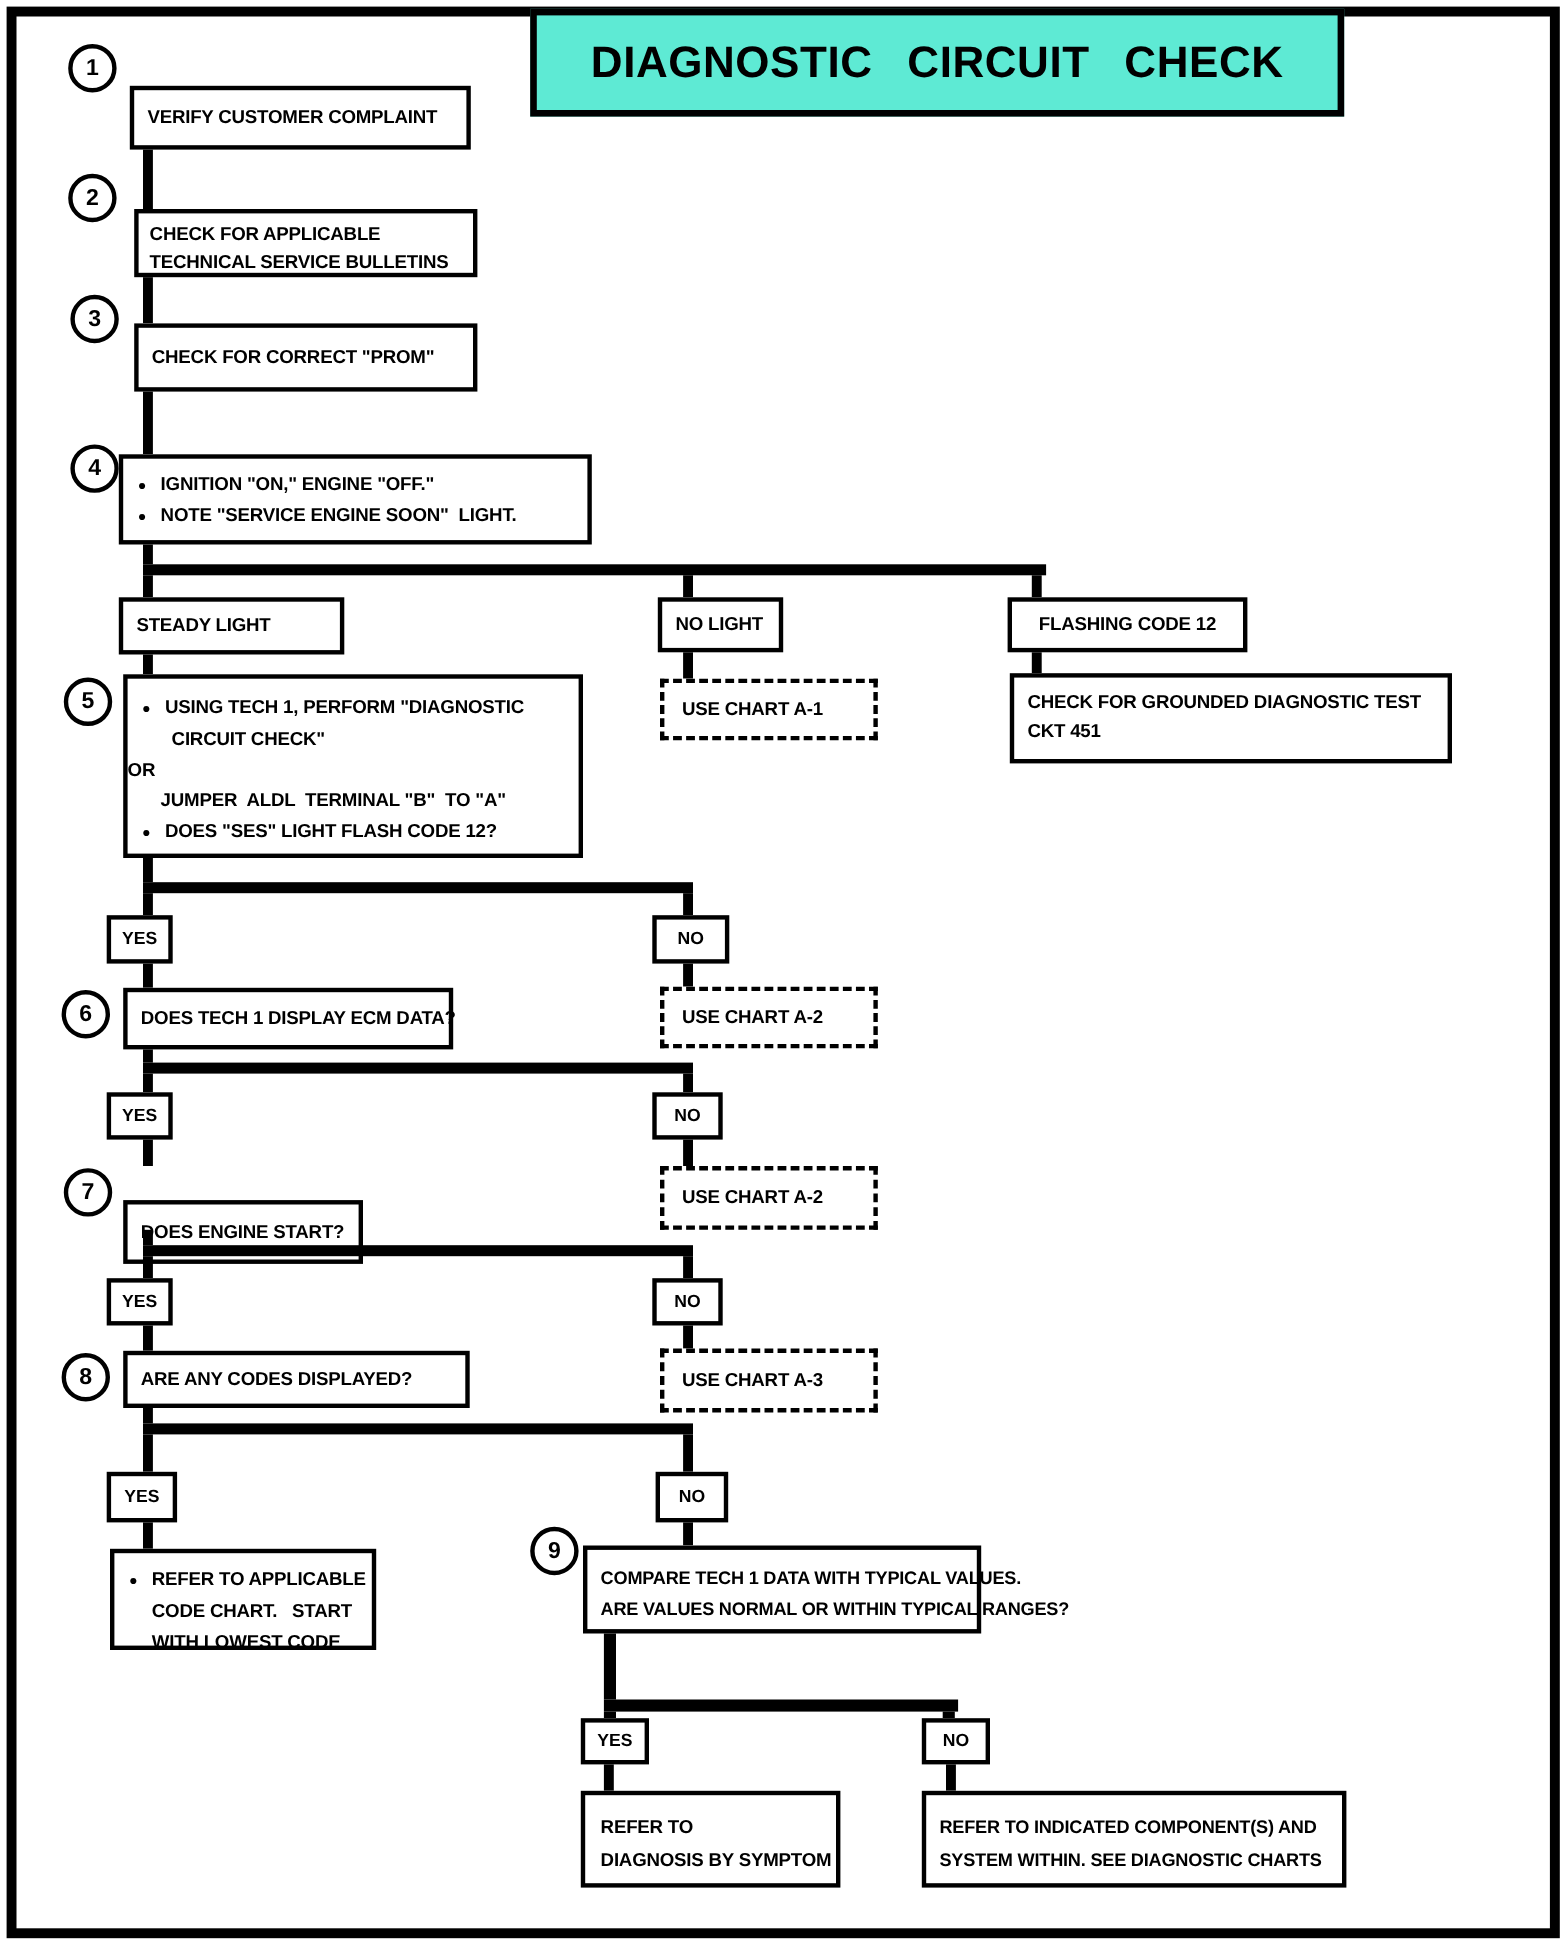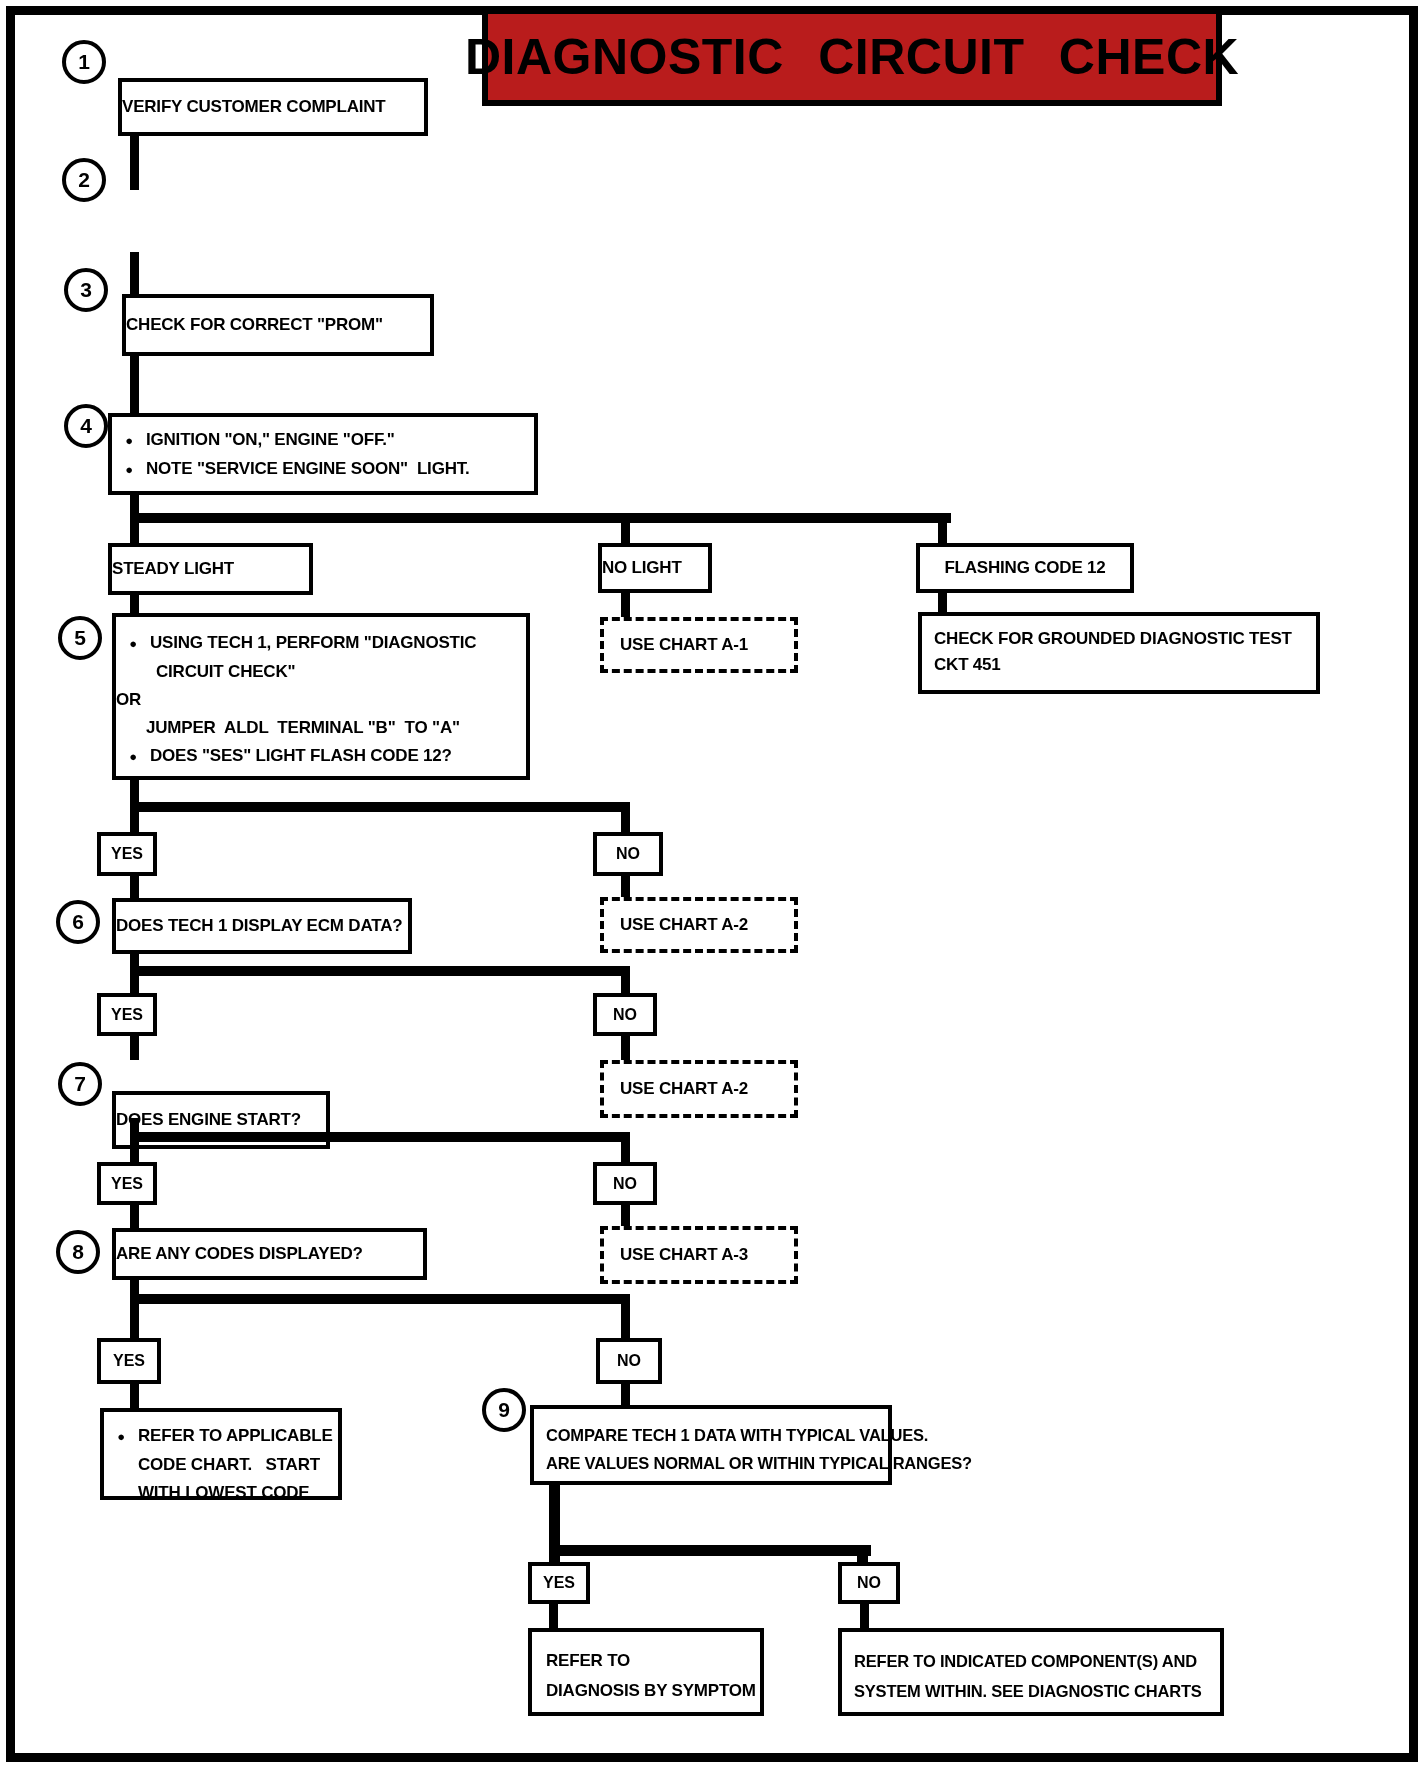--- a/index.html
+++ b/index.html
@@ -3,26 +3,26 @@
 <meta charset="utf-8">
 <style>
   html,body { margin:0; padding:0; background:#ffffff; }
   .page {
     position:relative; width:1424px; height:1766px; background:#ffffff;
     font-family:"Liberation Sans", sans-serif; color:#000; overflow:hidden;
   }
   .frame { position:absolute; left:6px; top:6px; width:1394px; height:1738px; border:9px solid #000; }
   .titlebox {
     position:absolute; left:482px; top:8px; width:728px; height:86px;
-    border:6px solid #000; background:#b91c1c;
+    border:6px solid #000; background:#5eead4;
     display:flex; align-items:center; justify-content:center;
-    font-weight:bold; font-size:50px; letter-spacing:0.5px; word-spacing:20px; white-space:pre;
+    font-weight:bold; font-size:40px; letter-spacing:0.5px; word-spacing:20px; white-space:pre;
   }
   .bx { position:absolute; border:4px solid #000; background:#fff; font-weight:bold; font-size:17px; letter-spacing:-0.2px; box-sizing:border-box; }
-  .flexbx { display:flex; align-items:center; padding:0 0; }
+  .flexbx { display:flex; align-items:center; padding:0 12px; }
   .ctr { justify-content:center; padding:0; }
   .dash { border-style:dashed; }
   .yn { position:absolute; border:4px solid #000; background:#fff; box-sizing:border-box;
         display:flex; align-items:center; justify-content:center; font-weight:bold; font-size:16px; }
   .circ { position:absolute; width:44px; height:44px; border:4px solid #000; border-radius:50%;
           background:#fff; box-sizing:border-box; display:flex; align-items:center; justify-content:center;
           font-weight:bold; font-size:21px; }
   .vl { position:absolute; width:9px; background:#000; }
   .hl { position:absolute; height:10px; background:#000; }
   .t { white-space:pre; display:block; line-height:26px; }
@@ -38,20 +38,24 @@
 
   <div class="titlebox">DIAGNOSTIC CIRCUIT CHECK</div>
 
   <div class="circ" style="left:62px;top:40px">1</div>
   <div class="bx flexbx" style="left:118px;top:78px;width:310px;height:58px">
     <span class="t">VERIFY CUSTOMER COMPLAINT</span>
   </div>
   <div class="vl" style="left:130px;top:136px;height:54px"></div>
 
   <div class="circ" style="left:62px;top:158px">2</div>
+  <div class="bx pad-v" style="left:122px;top:190px;width:312px;height:62px;padding-left:10px">
+    <span class="t">CHECK FOR APPLICABLE</span>
+    <span class="t">TECHNICAL SERVICE BULLETINS</span>
+  </div>
   <div class="vl" style="left:130px;top:252px;height:42px"></div>
 
   <div class="circ" style="left:64px;top:268px">3</div>
   <div class="bx flexbx" style="left:122px;top:294px;width:312px;height:62px">
     <span class="t">CHECK FOR CORRECT "PROM"</span>
   </div>
   <div class="vl" style="left:130px;top:356px;height:57px"></div>
 
   <div class="circ" style="left:64px;top:404px">4</div>
   <div class="bx" style="left:108px;top:413px;width:430px;height:82px;padding-top:9px">

